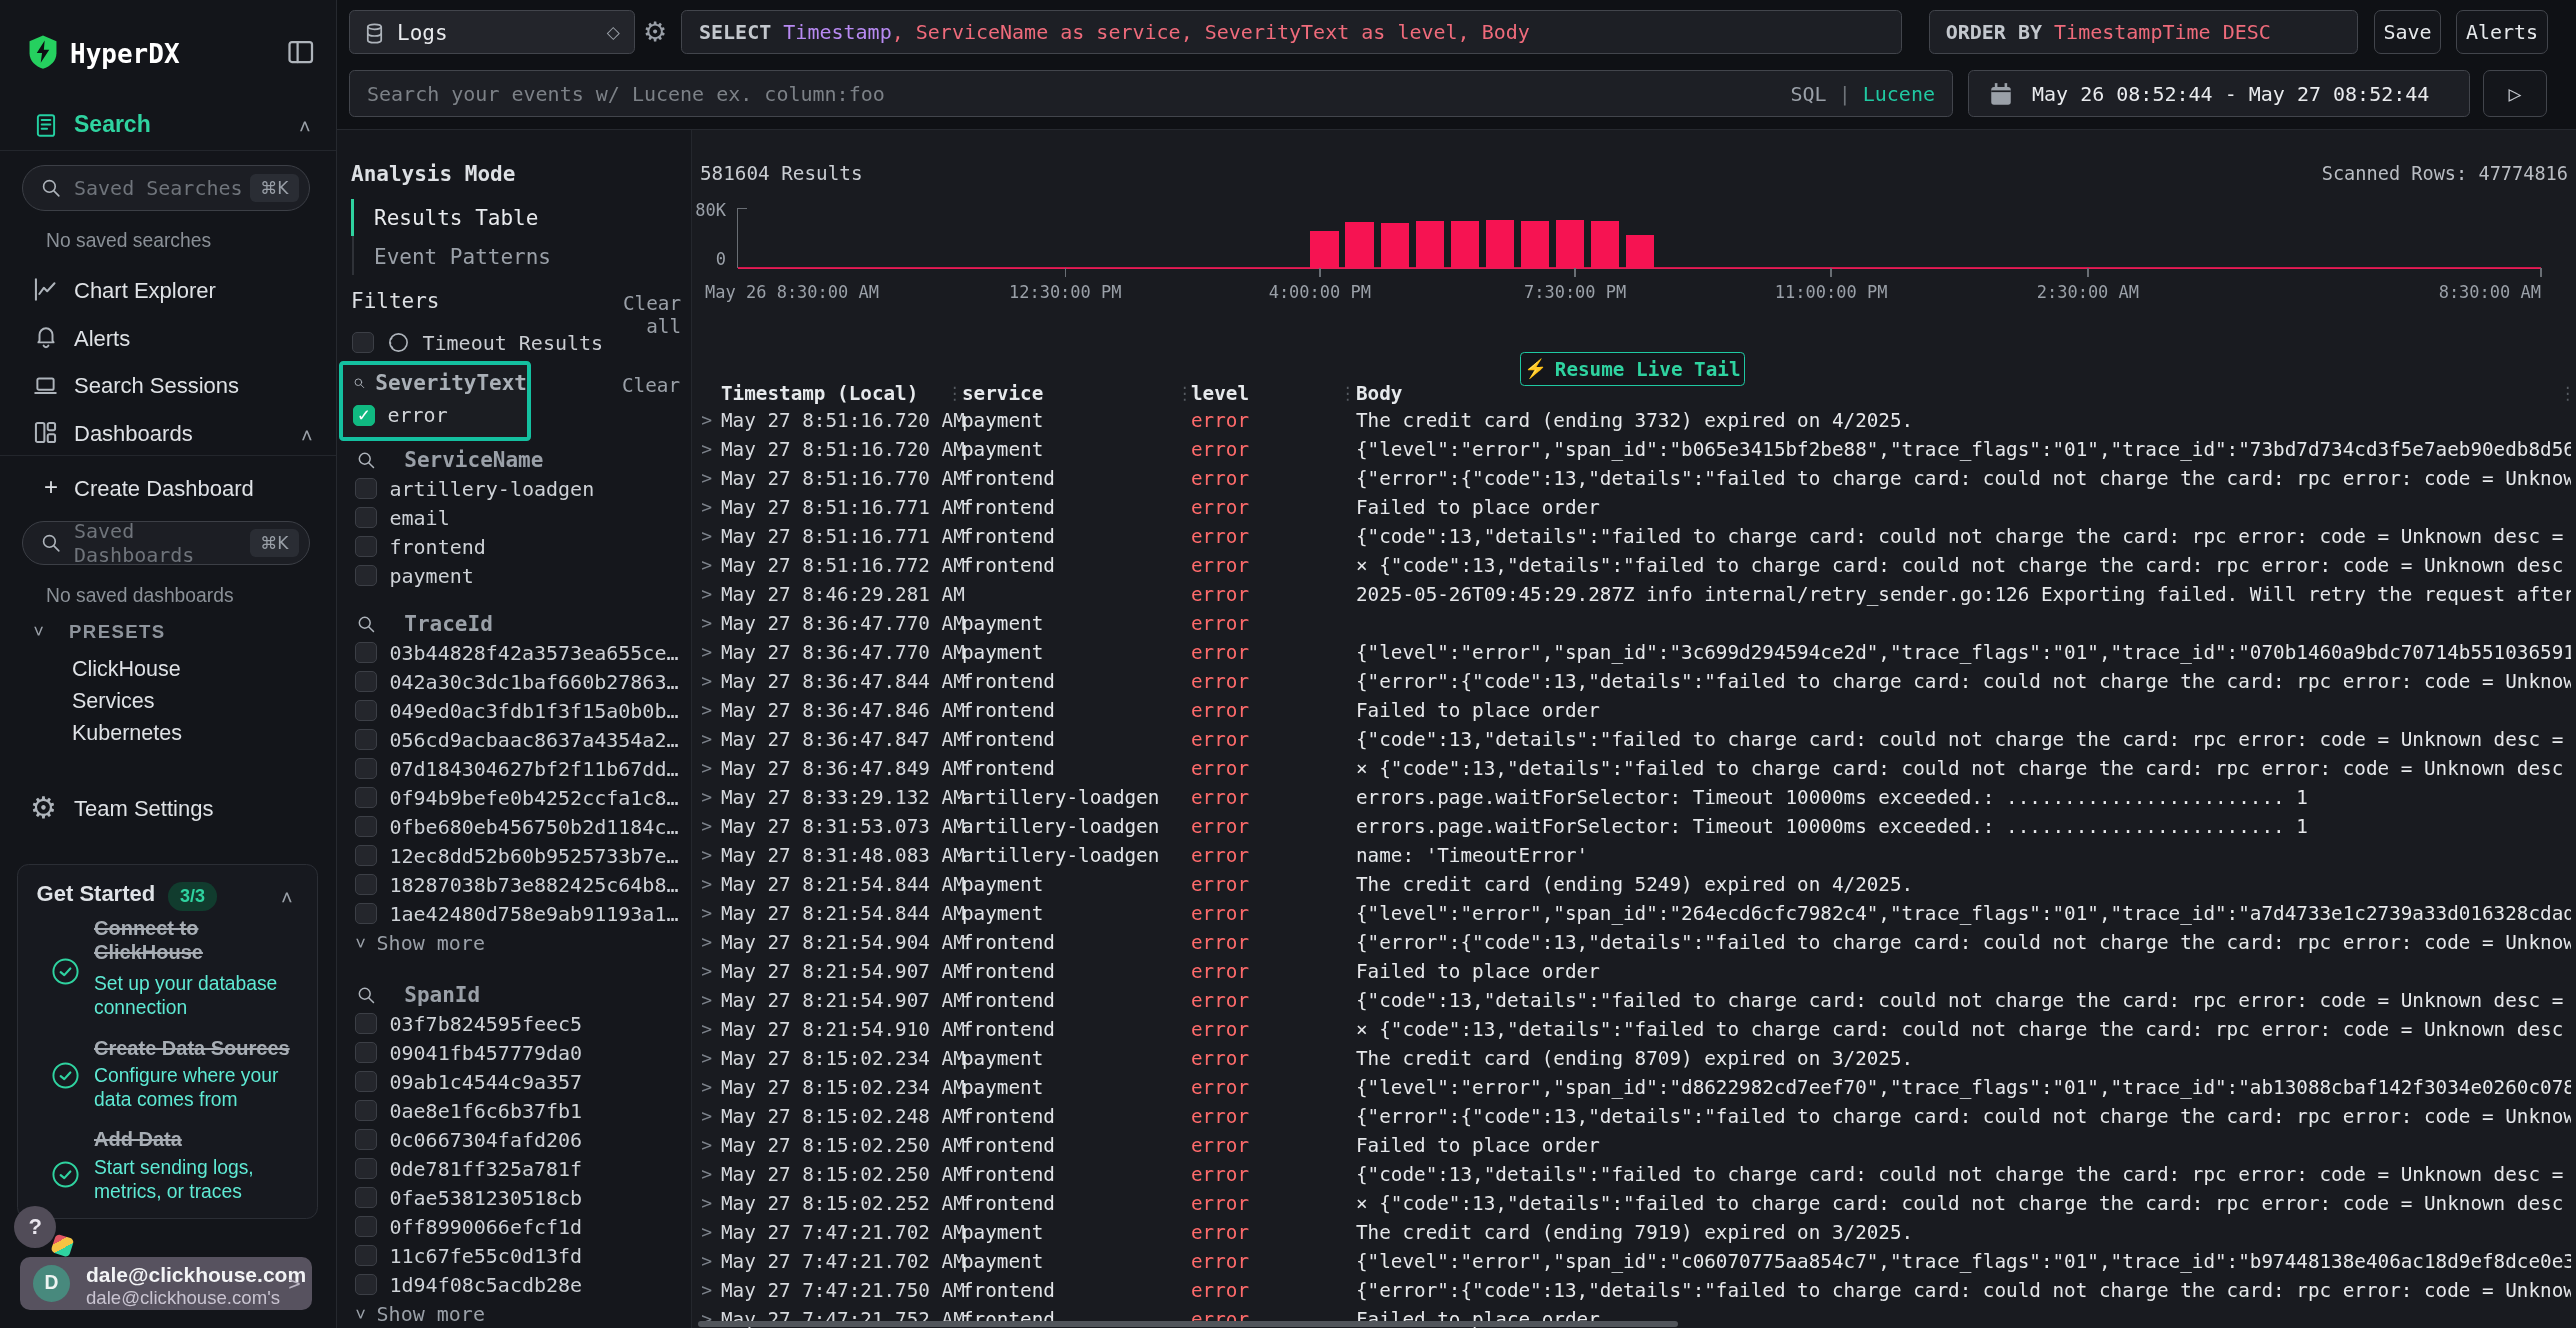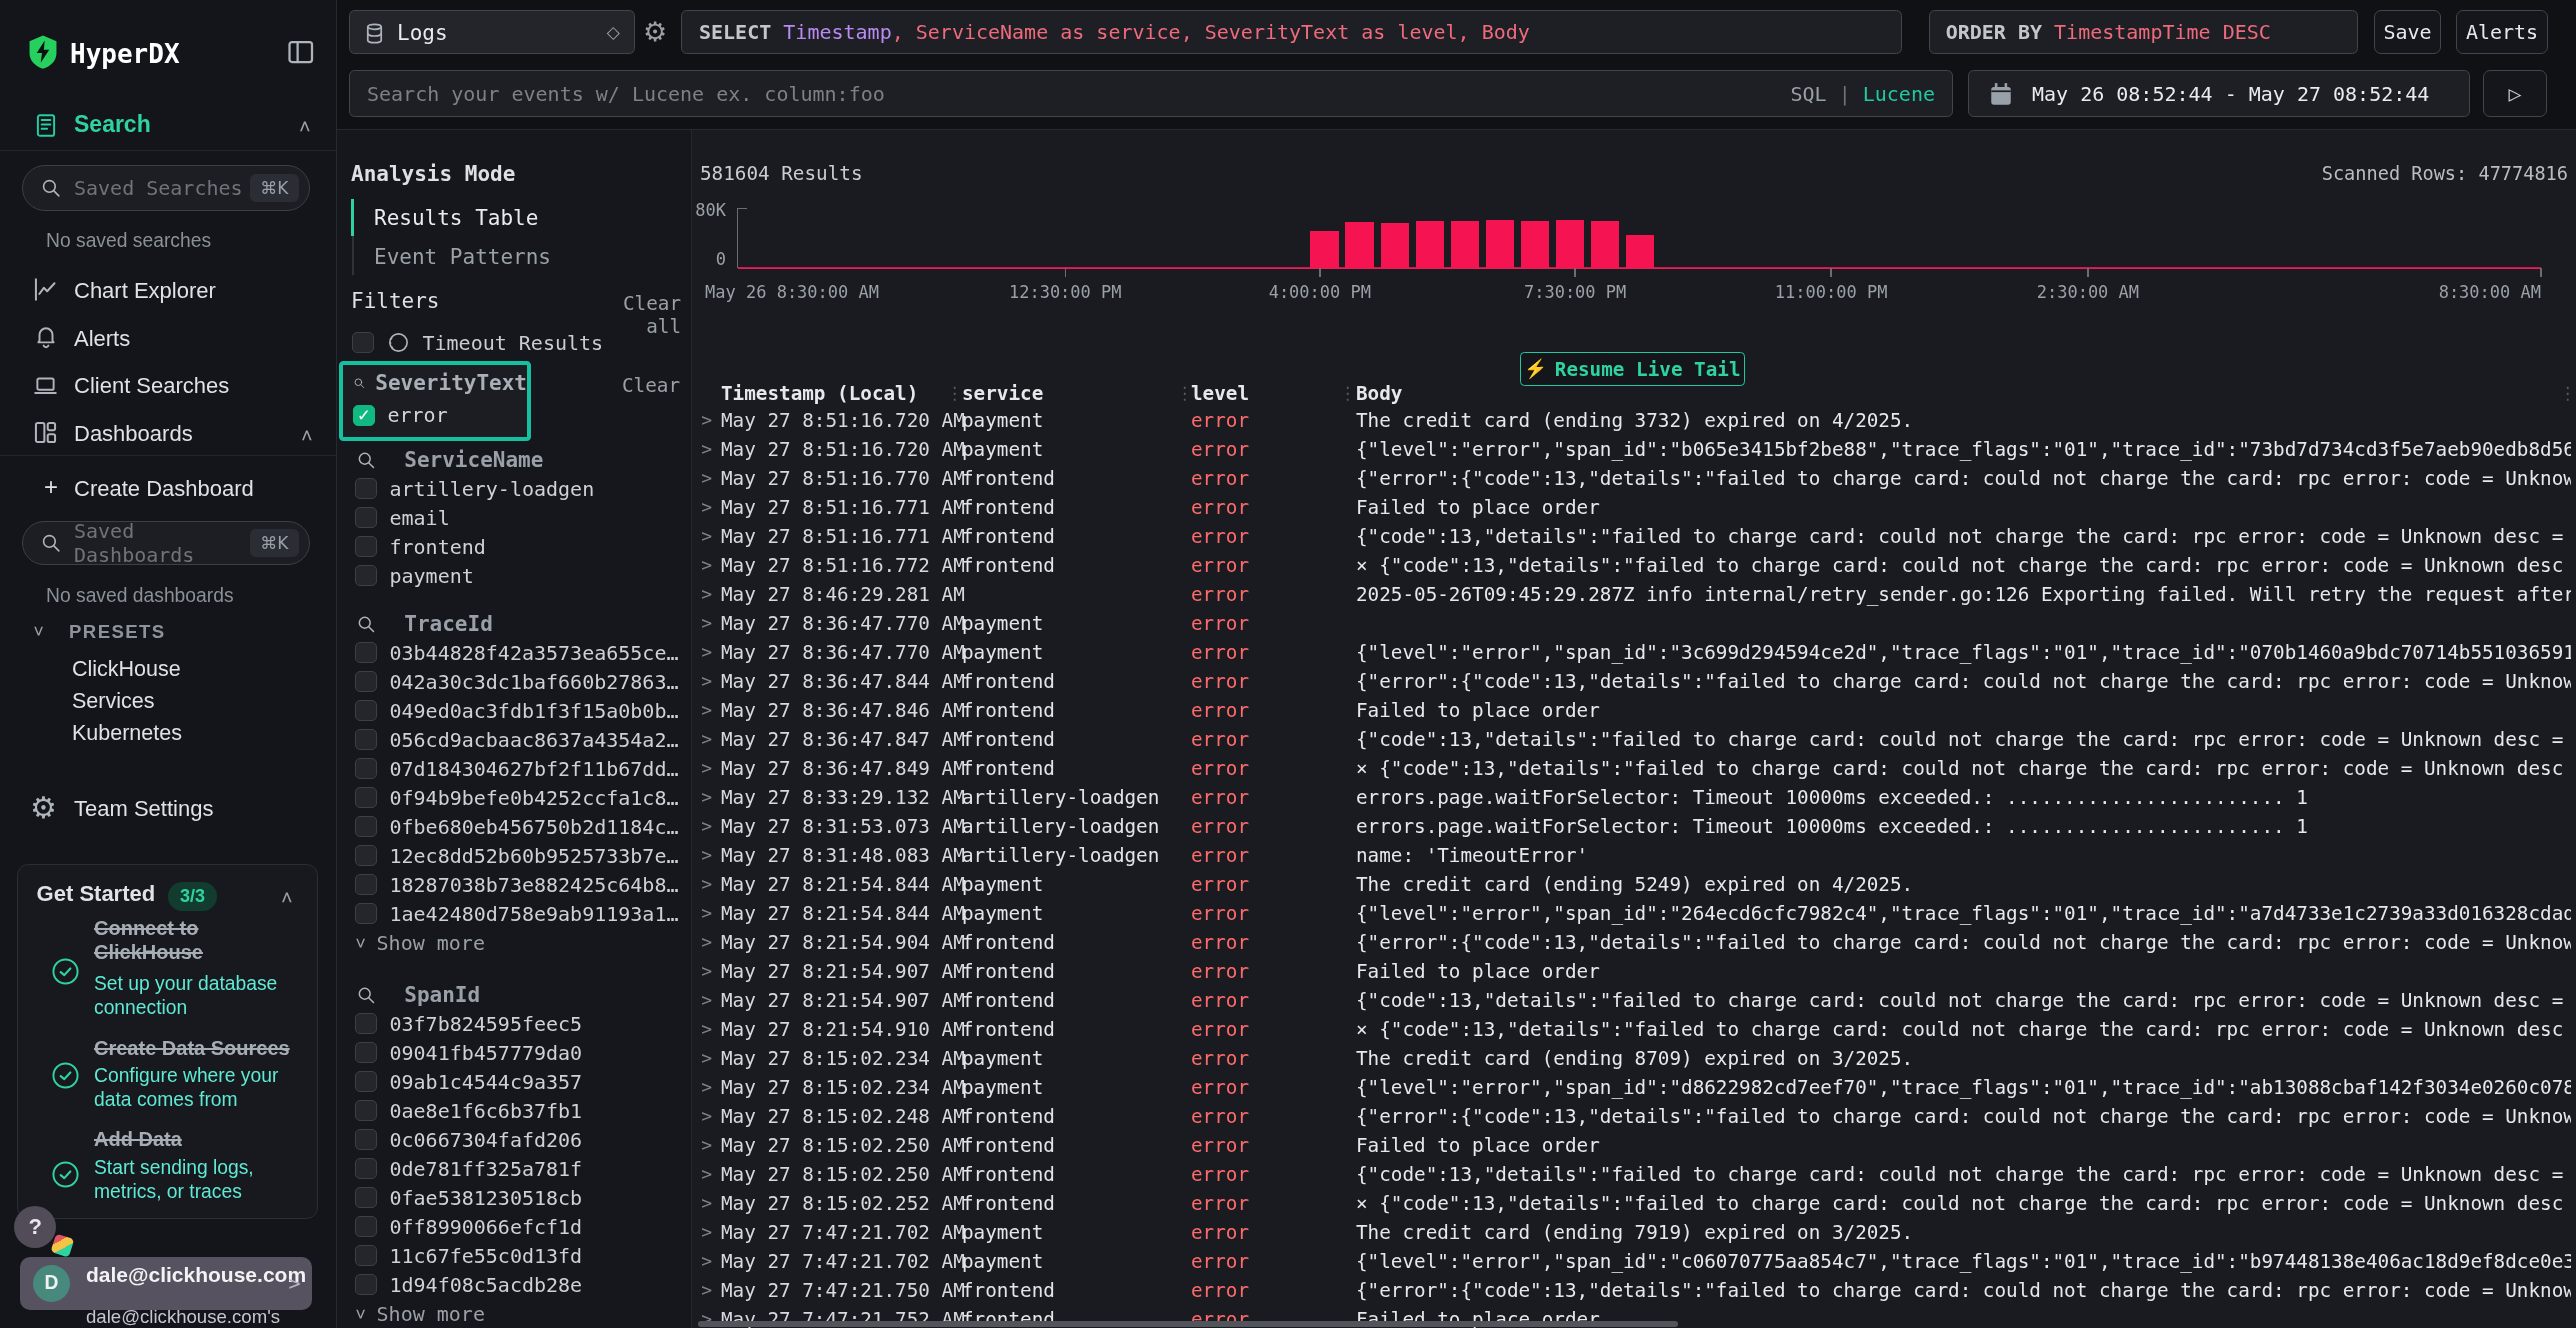--- a/index.html
+++ b/index.html
@@ -167,21 +167,21 @@
         <path d="M5 16.5 L6 15 V9.5 a6 6 0 0 1 12 0 V15 L19 16.5 Z"></path>
         <path d="M9.8 19.5a2.4 2.4 0 0 0 4.4 0"></path>
       </svg>
     <span class="abs navlbl" style="left:74px;top:2.9px;">Alerts</span>
   </div>
   <div class="abs" style="left:0;top:370px;width:336px;height:36px;z-index:6;">
     <svg class="abs icon-stroke" style="left:31.5px;top:2.9px;" width="27" height="26" viewBox="0 0 24 24">
         <rect x="4.5" y="5" width="15" height="10.5" rx="1.5"></rect>
         <line x1="2.5" y1="18.5" x2="21.5" y2="18.5"></line>
       </svg>
-    <span class="abs navlbl" style="left:74px;top:2.9px;">Client Searches</span>
+    <span class="abs navlbl" style="left:74px;top:2.9px;">Search Sessions</span>
   </div>
   <div class="abs" style="left:0;top:418px;width:336px;height:36px;z-index:6;">
     <svg class="abs icon-stroke" style="left:31.5px;top:1.4px;" width="27" height="27" viewBox="0 0 24 24">
         <rect x="3.5" y="3.5" width="7.5" height="17" rx="1.5"></rect>
         <rect x="14" y="3.5" width="6.5" height="6.5" rx="1.5"></rect>
         <rect x="14" y="13.5" width="6.5" height="7" rx="1.5"></rect>
       </svg>
     <span class="abs navlbl" style="left:74px;top:2.9px;">Dashboards</span>
     <span class="chev up abs" style="left:301px;top:7.2px;font-size:18.6px;">&gt;</span>
   </div>
@@ -246,21 +246,21 @@
 
   <div class="abs" style="left:14.3px;top:1206px;width:42px;height:42px;border-radius:50%;background:#514c58;z-index:7;display:flex;align-items:center;justify-content:center;font-size:22px;font-weight:bold;color:#e9e6ee;">
       <span>?</span>
     </div>
 
   <div class="abs" style="left:20px;top:1257px;width:292px;height:53px;background:#57525f;border-radius:10px;z-index:7;">
     <div class="abs" style="left:13px;top:7.9px;width:37px;height:37px;border-radius:50%;background:#48897d;display:flex;align-items:center;justify-content:center;font-size:19.3px;font-weight:bold;color:#eef3f1;">
         <span>D</span>
       </div>
     <div class="abs" style="left:66px;top:5.7px;font-size:21px;font-weight:bold;color:#f2f3f5;">dale@clickhouse.com</div>
-    <div class="abs" style="left:66px;top:30px;font-size:18.6px;color:#c9c4d1;margin-top:19px;">dale@clickhouse.com's</div>
+    <div class="abs" style="left:66px;top:30px;font-size:18.6px;color:#c9c4d1;">dale@clickhouse.com's</div>
     <span class="abs" style="right:11.4px;top:14.3px;color:#b9b4c2;font-size:20px;font-family:'DejaVu Sans Mono',monospace;">&gt;</span>
   </div>
 
   <div id="fpanel"></div>
 
   <div class="abs mono" style="left:351px;top:162px;font-size:21px;font-weight:bold;color:#dde0e4;">Analysis Mode</div>
   <div class="abs" style="left:352px;top:199px;width:315px;height:76px;border-left:2.9px solid #2f3238;">
     <div class="abs" style="left:-2.9px;top:0;width:2.9px;height:37px;background:#2fd3a0;"></div>
     <div class="abs mono" style="left:20px;top:7.2px;font-size:21px;color:#e9ebee;">Results Table</div>
     <div class="abs mono" style="left:20px;top:46px;font-size:21px;color:#9aa0a8;">Event Patterns</div>

